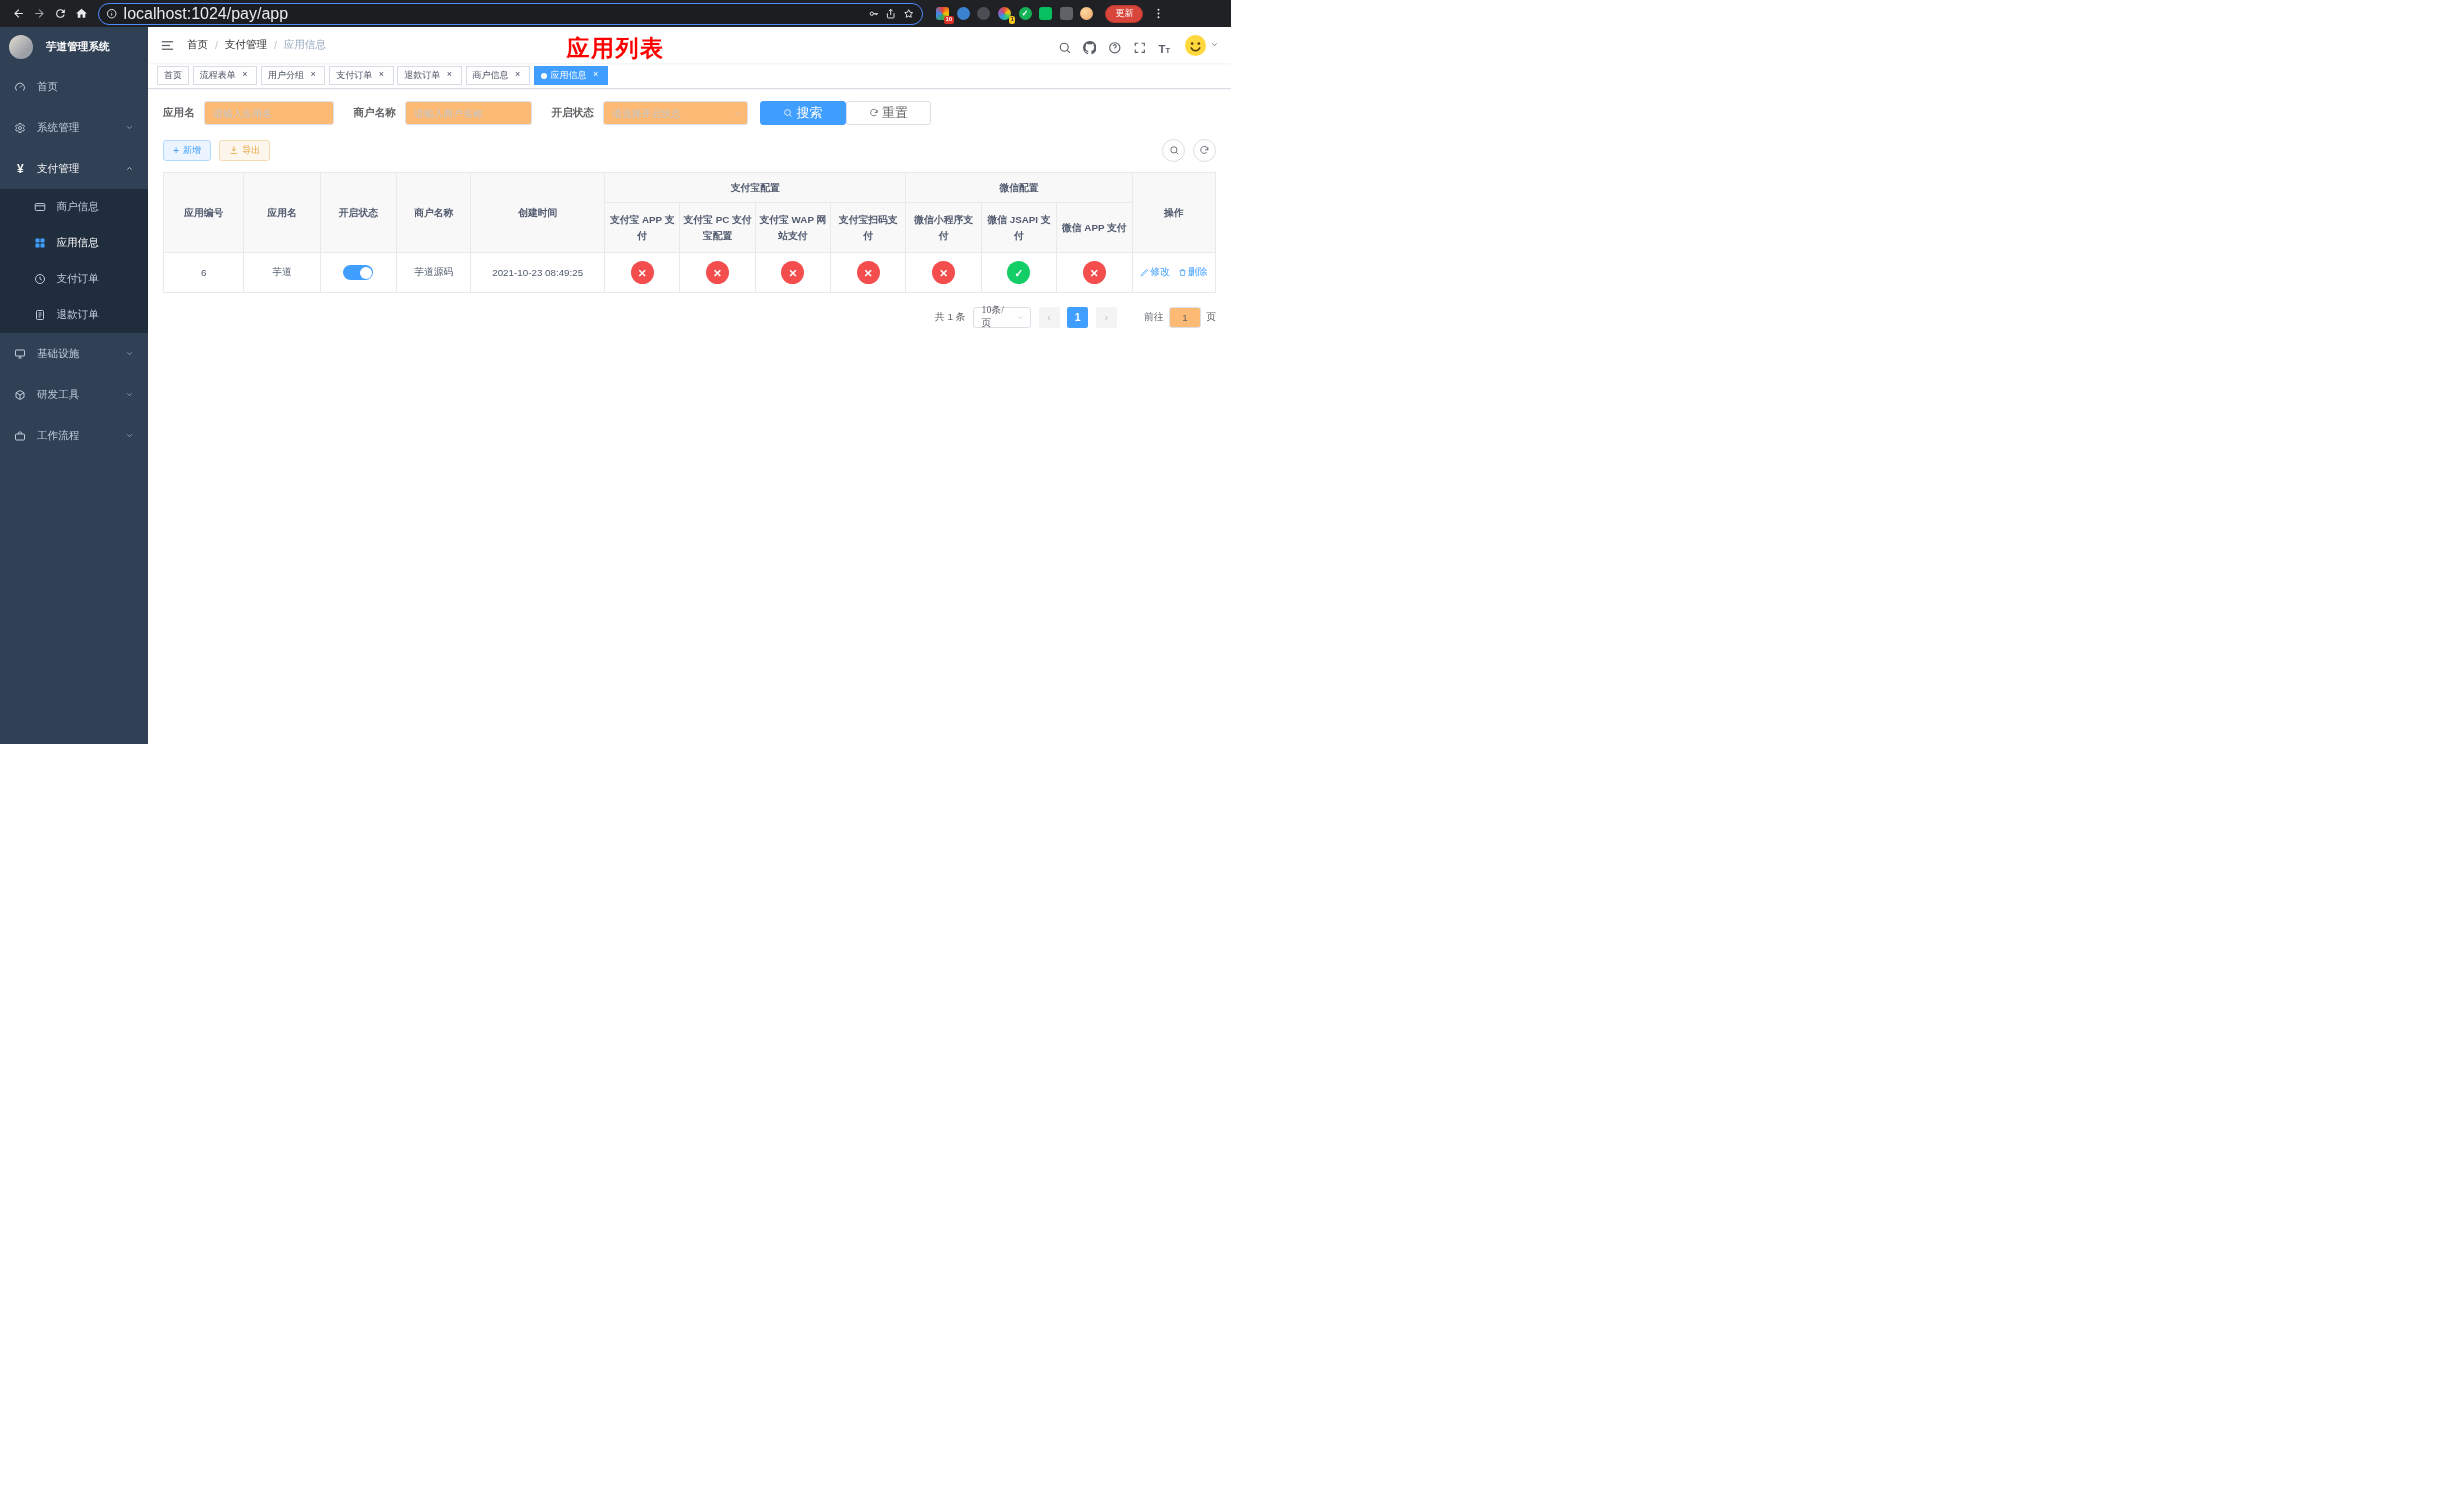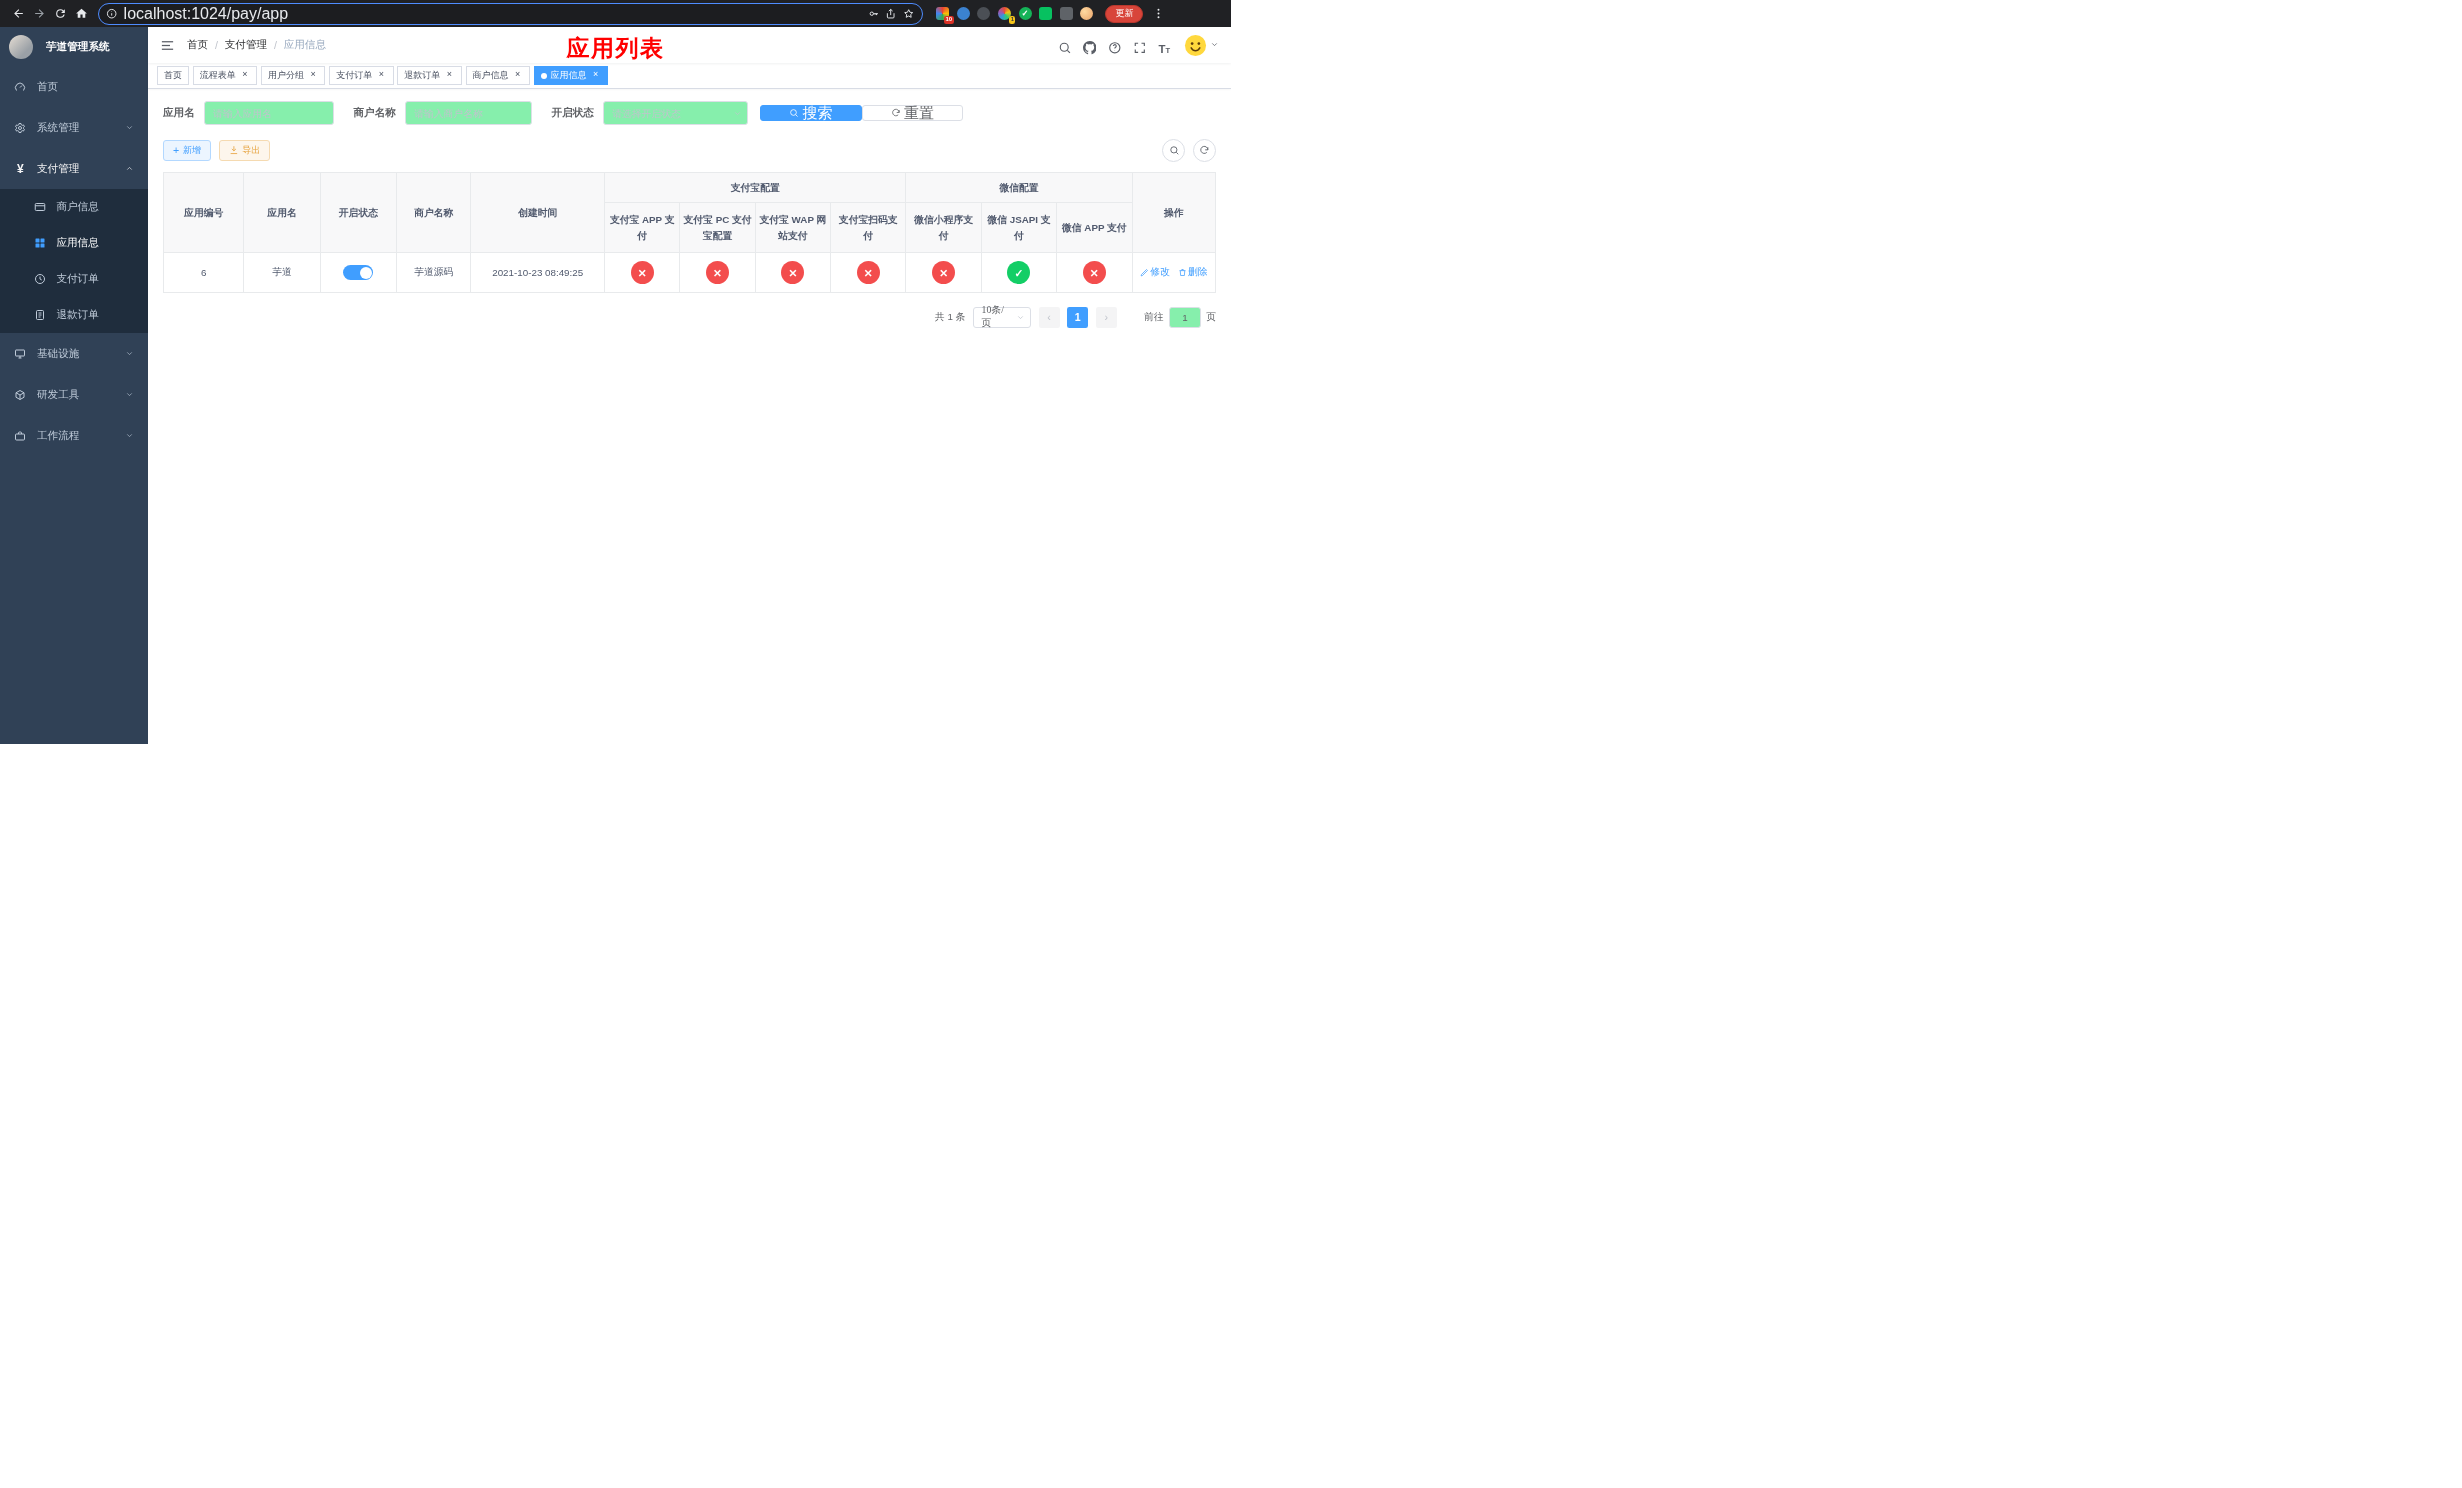--- a/index.html
+++ b/index.html
@@ -65,26 +65,26 @@
   .tag .dot { width:6px; height:6px; border-radius:50%; background:#fff; display:none; }
   .tag.active { background:#409eff; border-color:#409eff; color:#fff; }
   .tag.active .dot { display:inline-block; }
   .tag .close { font-size:9px; width:10.6px; height:10.6px; line-height:9.8px; text-align:center; border-radius:50%; }
 
   
   .content { flex:1; padding:12px 15px; overflow:hidden; }
   .filter-row { display:flex; align-items:center; font-size:10.6px; color:#606266; }
   .filter-label { font-weight:bold; margin-right:9px; }
   .ml { margin-left:19.7px; }
-  .text-input { height:24px; border:0.8px solid #dcdfe6; border-radius:3px; padding:0 8.3px; font-size:9.8px; font-family:inherit; color:#606266; background:#86efac; }
+  .text-input { height:24px; border:0.8px solid #dcdfe6; border-radius:3px; padding:0 8.3px; font-size:9.8px; font-family:inherit; color:#606266; background:#fdba74; }
   .text-input::placeholder { color:#bfc4cc; }
   .select-wrap { position:relative; display:inline-flex; align-items:center; }
   .select-caret { position:absolute; right:6px; display:flex; }
   .select-caret svg { width:9px; height:9px; fill:none; stroke:#c0c4cc; stroke-width:2; }
-  .btn { height:16px; border-radius:3px; border:0.8px solid #dcdfe6; background:#fff; color:#606266; font-size:15px; padding:0 28px; display:inline-flex; align-items:center; gap:3.8px; font-family:inherit; cursor:pointer; }
+  .btn { height:24px; border-radius:3px; border:0.8px solid #dcdfe6; background:#fff; color:#606266; font-size:13px; padding:0 22px; display:inline-flex; align-items:center; gap:3.8px; font-family:inherit; cursor:pointer; }
   .btn svg { width:9.8px; height:9.8px; }
   .btn-primary { background:#409eff; border-color:#409eff; color:#fff; }
   .btn-sm { height:21px; font-size:9px; padding:0 9px; }
   .btn-plain-primary { background:#ecf5ff; border-color:#b3d8ff; color:#409eff; }
   .btn-plain-warning { background:#fdf6ec; border-color:#f5dab1; color:#e6a23c; }
   .toolbar-row { margin-top:13.6px; display:flex; align-items:center; gap:7.6px; }
   .toolbar-right { margin-left:auto; display:flex; gap:7.6px; }
   .circle-btn { width:23px; height:23px; border-radius:50%; border:0.8px solid #dcdfe6; background:#fff; display:flex; align-items:center; justify-content:center; color:#5a5e66; cursor:pointer; }
   .circle-btn svg { width:10.6px; height:10.6px; }
 

